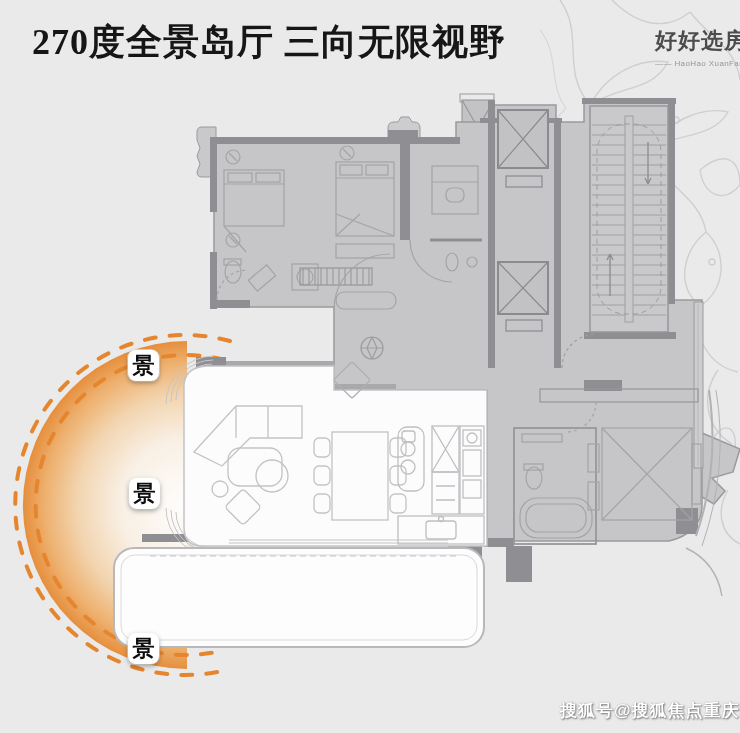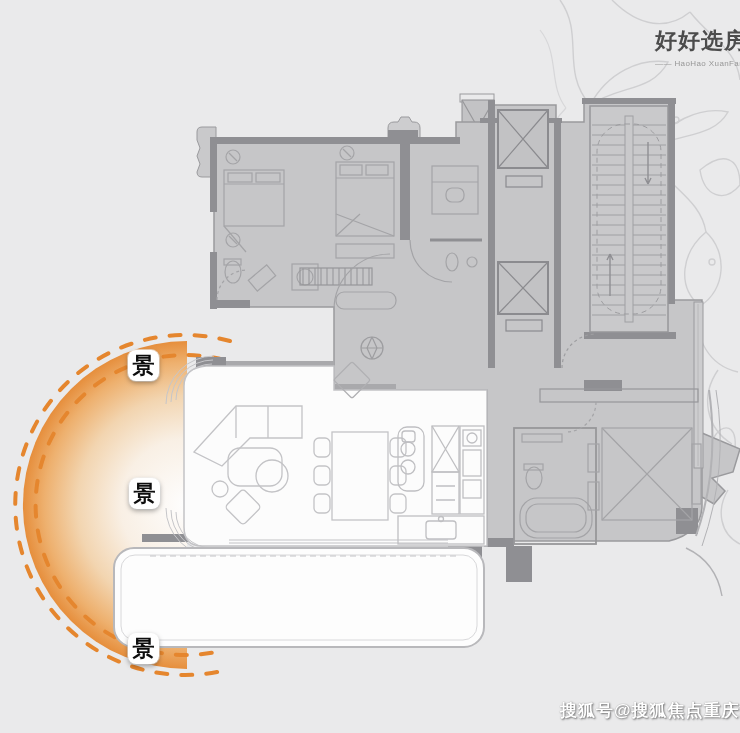--- a/index.html
+++ b/index.html
@@ -293,20 +293,21 @@
       <path d="M150,556 H460" stroke="#c4c4c7" stroke-width="1" stroke-dasharray="6 4" fill="none"></path>
     </g>
 
     <g fill="none" stroke="#b2b2b5" stroke-width="2">
       <path d="M709,390 Q720,468 696,536"></path>
       <path d="M716,390 Q729,468 702,546" stroke-width="1"></path>
       <path d="M686,548 Q716,562 722,596" stroke-width="1.4"></path>
     </g>
   </svg>
 
+  <div id="title">270度全景岛厅 三向无限视野</div>
 
   <div id="logo">
     <div class="name">好好选房</div>
     <div class="tagline">—— HaoHao XuanFang ——</div>
   </div>
 
   <div class="badge" id="badge-top">景</div>
   <div class="badge" id="badge-mid">景</div>
   <div class="badge" id="badge-bot">景</div>
 

